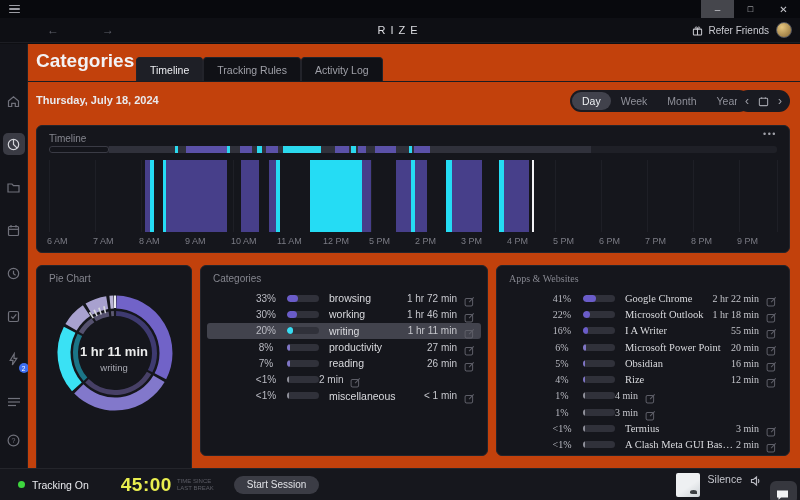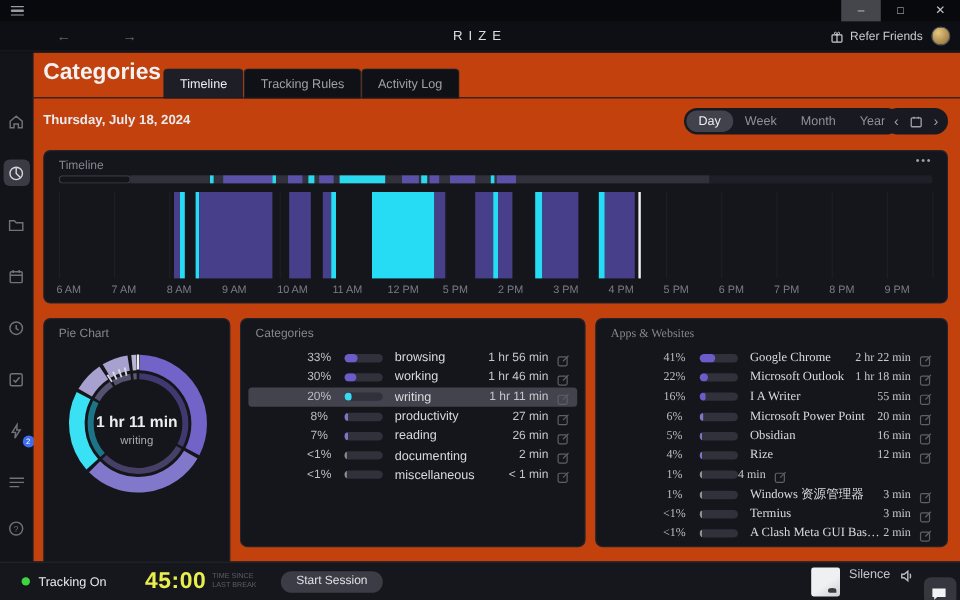--- a/index.html
+++ b/index.html
@@ -332,21 +332,21 @@
 
     <div class="panel cat-panel">
       <div class="panel-title">Categories</div>
       <div class="rows">
           <div class="row">
             <div class="row-pct">33%</div>
             <div class="row-bar">
               <div class="row-fill" style="width: 11px; background: rgb(106, 92, 201);"></div>
             </div>
             <div class="row-label">browsing</div>
-            <div class="row-dur">1 hr 56 min</div>
+            <div class="row-dur">1 hr 72 min</div>
             <div class="row-edit"><svg width="11" height="11" viewBox="0 0 12 12">
                 <rect x="1.2" y="2.6" width="8.2" height="8.2" rx="1.4"></rect>
                 <path d="M5.6 6.6 L10.6 1.6"></path>
               </svg></div>
           </div>
           <div class="row">
             <div class="row-pct">30%</div>
             <div class="row-bar">
               <div class="row-fill" style="width: 10px; background: rgb(106, 92, 201);"></div>
             </div>
@@ -391,21 +391,20 @@
             <div class="row-edit"><svg width="11" height="11" viewBox="0 0 12 12">
                 <rect x="1.2" y="2.6" width="8.2" height="8.2" rx="1.4"></rect>
                 <path d="M5.6 6.6 L10.6 1.6"></path>
               </svg></div>
           </div>
           <div class="row">
             <div class="row-pct">&lt;1%</div>
             <div class="row-bar">
               <div class="row-fill" style="width: 2px; background: rgb(143, 144, 154);"></div>
             </div>
-            <div class="row-label">documenting</div>
             <div class="row-dur">2 min</div>
             <div class="row-edit"><svg width="11" height="11" viewBox="0 0 12 12">
                 <rect x="1.2" y="2.6" width="8.2" height="8.2" rx="1.4"></rect>
                 <path d="M5.6 6.6 L10.6 1.6"></path>
               </svg></div>
           </div>
           <div class="row">
             <div class="row-pct">&lt;1%</div>
             <div class="row-bar">
               <div class="row-fill" style="width: 2px; background: rgb(143, 144, 154);"></div>
@@ -504,21 +503,20 @@
             <div class="row-edit"><svg width="11" height="11" viewBox="0 0 12 12">
                 <rect x="1.2" y="2.6" width="8.2" height="8.2" rx="1.4"></rect>
                 <path d="M5.6 6.6 L10.6 1.6"></path>
               </svg></div>
           </div>
           <div class="row">
             <div class="row-pct">1%</div>
             <div class="row-bar">
               <div class="row-fill" style="width: 2px; background: rgb(143, 144, 154);"></div>
             </div>
-            <div class="row-label">Windows 资源管理器</div>
             <div class="row-dur">3 min</div>
             <div class="row-edit"><svg width="11" height="11" viewBox="0 0 12 12">
                 <rect x="1.2" y="2.6" width="8.2" height="8.2" rx="1.4"></rect>
                 <path d="M5.6 6.6 L10.6 1.6"></path>
               </svg></div>
           </div>
           <div class="row">
             <div class="row-pct">&lt;1%</div>
             <div class="row-bar">
               <div class="row-fill" style="width: 2px; background: rgb(143, 144, 154);"></div>

